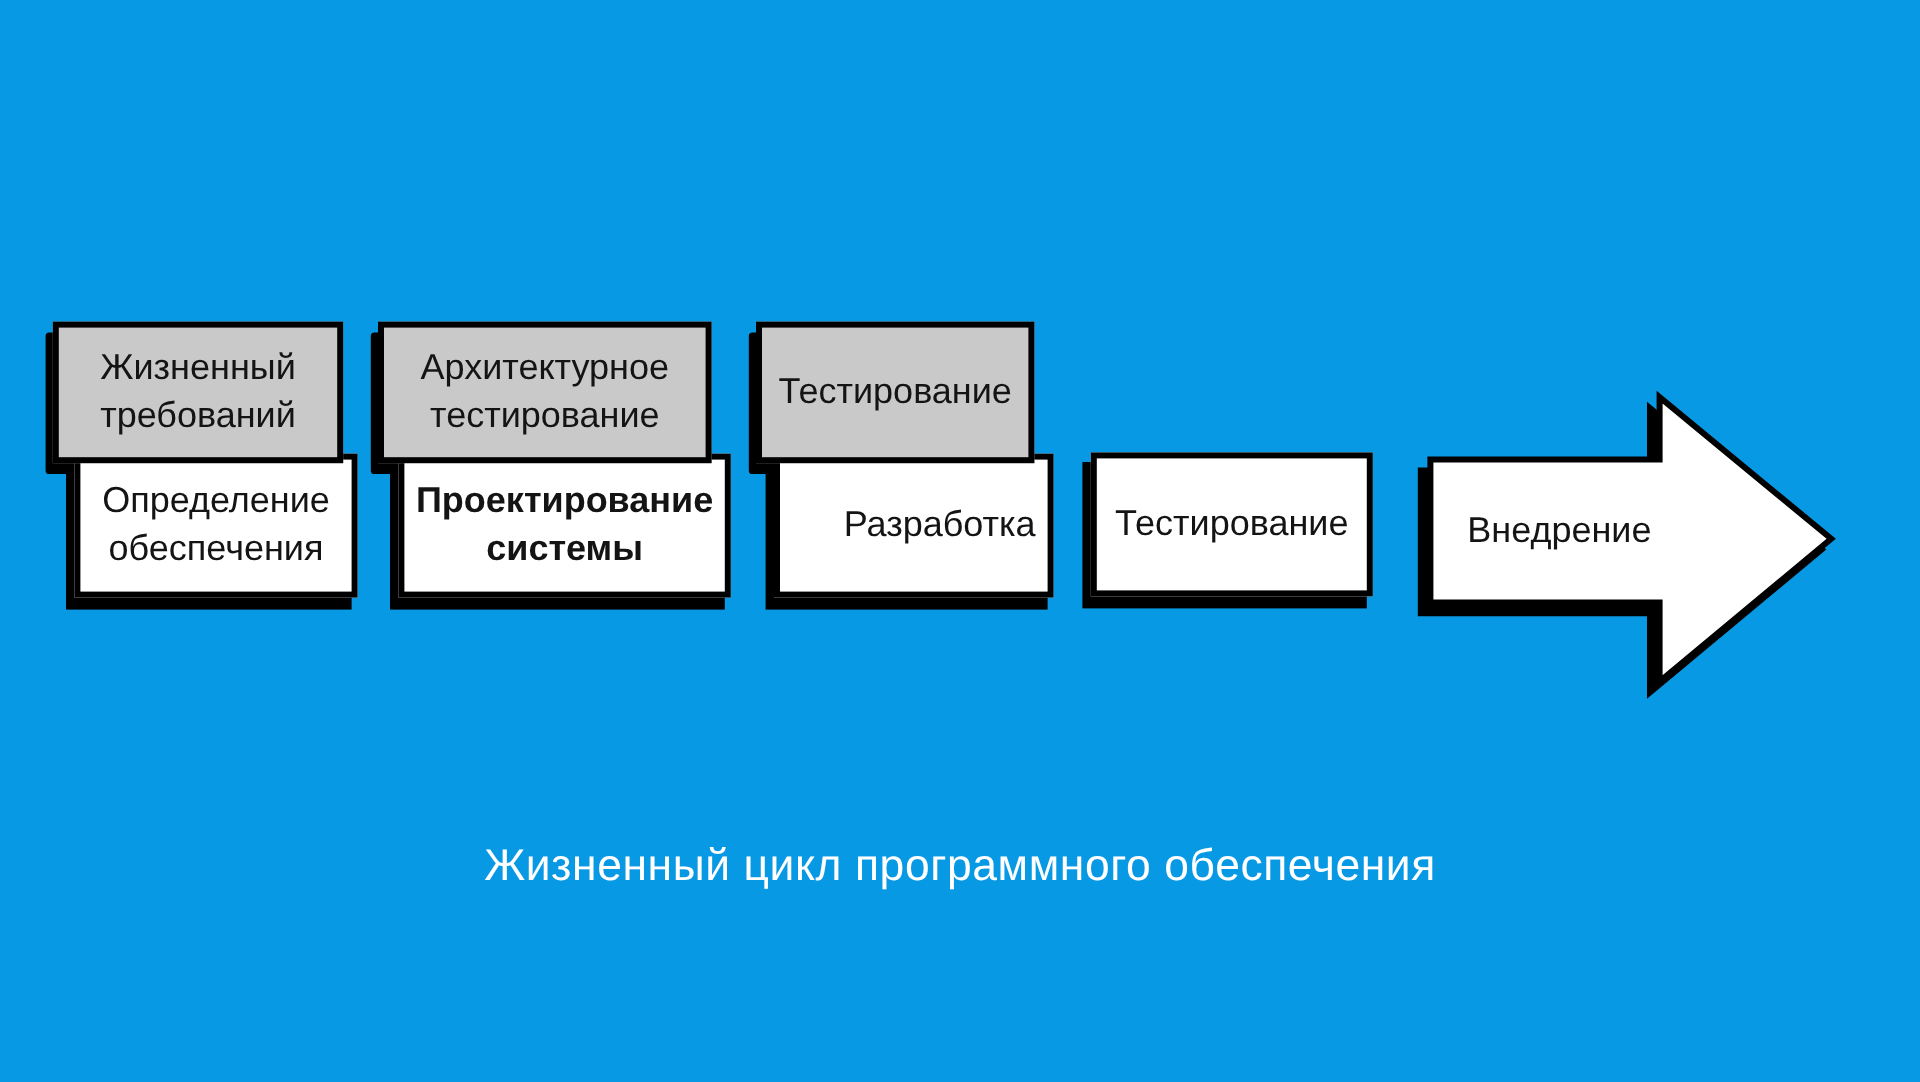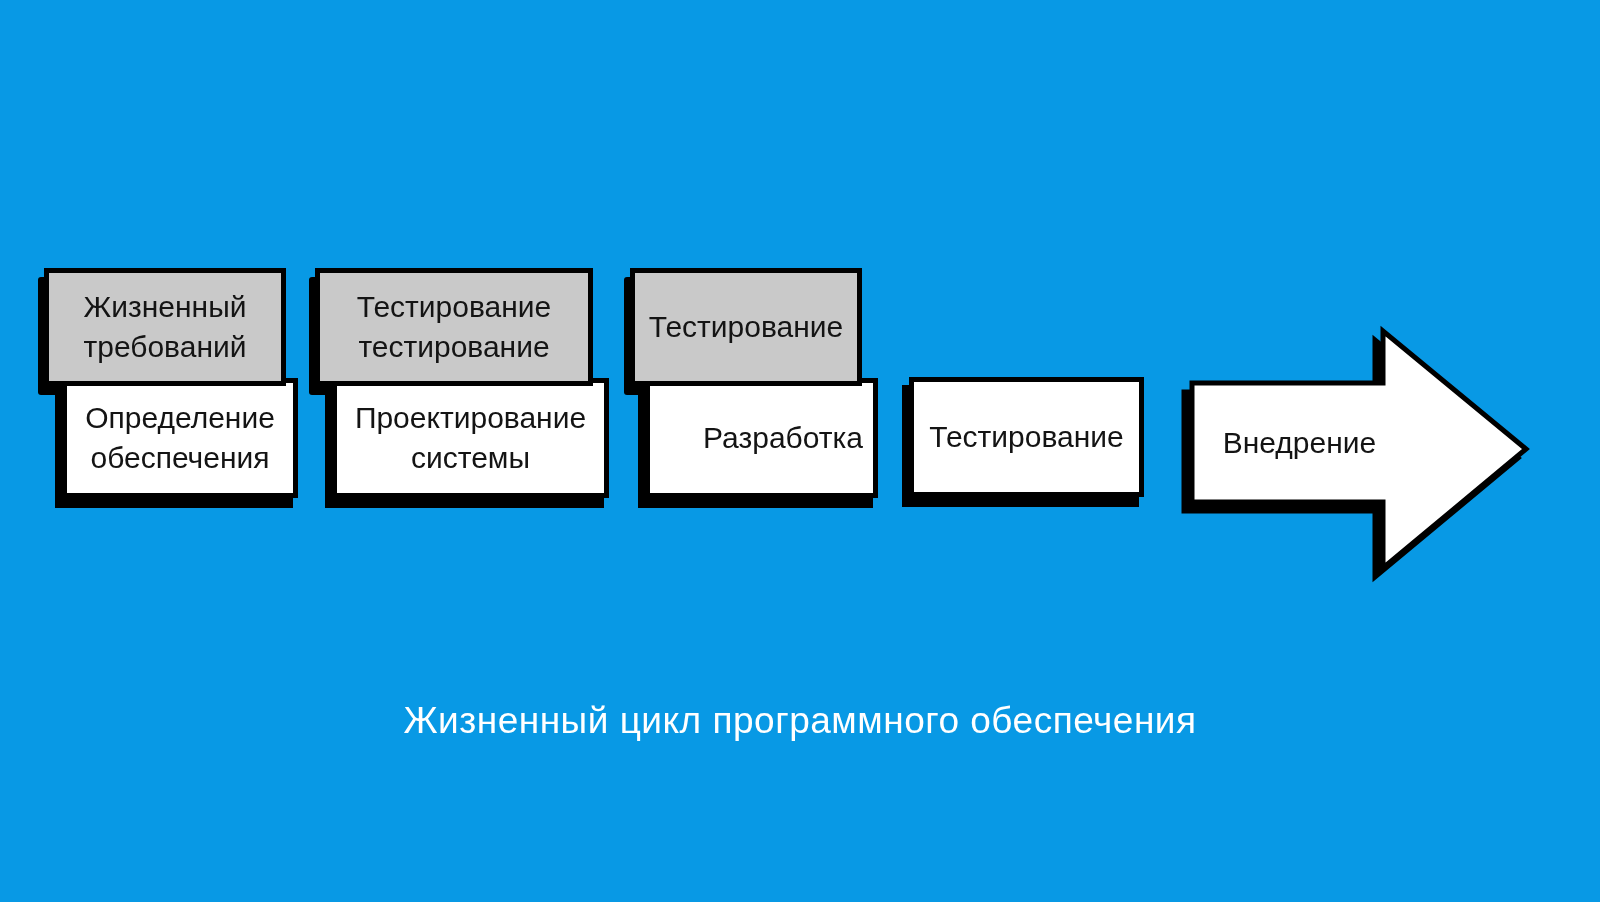--- a/index.html
+++ b/index.html
@@ -49,21 +49,21 @@
   
   .gray-1 { left: 44px;  top: 268px; width: 242px; height: 118px; }
   .gray-2 { left: 315px; top: 268px; width: 278px; height: 118px; }
   .gray-3 { left: 630px; top: 268px; width: 232px; height: 118px; }
   
   .gray-1-sh { left: 38px;  top: 277px; width: 242px; height: 118px; }
   .gray-2-sh { left: 309px; top: 277px; width: 278px; height: 118px; }
   .gray-3-sh { left: 624px; top: 277px; width: 232px; height: 118px; }
   
   .white-1 { left: 62px;  top: 378px; width: 236px; height: 120px; }
-  .white-2 { left: 332px; top: 378px; width: 277px; height: 120px; }
+  .white-2 { left: 332px; top: 378px; width: 277px; height: 120px; font-weight: bold; }
   .white-3 { left: 645px; top: 378px; width: 233px; height: 120px; justify-content: flex-end; }
   .white-4 { left: 909px; top: 377px; width: 235px; height: 120px; }
   
   .arrow-svg {
     position: absolute;
     left: 1165px;
     top: 315px;
     width: 380px;
     height: 270px;
     z-index: 2;
@@ -113,21 +113,21 @@
     <span>Разработка</span>
   </div>
   <div class="box box-white white-4">
     <span>Тестирование</span>
   </div>
 
   <div class="box box-gray gray-1">
     <span>Жизненный требований</span>
   </div>
   <div class="box box-gray gray-2">
-    <span>Тестирование тестирование</span>
+    <span>Архитектурное тестирование</span>
   </div>
   <div class="box box-gray gray-3">
     <span>Тестирование</span>
   </div>
 
   <svg class="arrow-svg" viewBox="0 0 380 270" aria-hidden="true">
     <polygon points="27,68 218,68 218,16 361,134 218,253 218,187 27,187" transform="translate(-8,9)" fill="#000000" stroke="#000000" stroke-width="5"></polygon>
     <polygon points="27,68 218,68 218,16 361,134 218,253 218,187 27,187" fill="#FFFFFF" stroke="#000000" stroke-width="5" stroke-linejoin="miter"></polygon>
   </svg>
   <div class="arrow-label">Внедрение</div>

